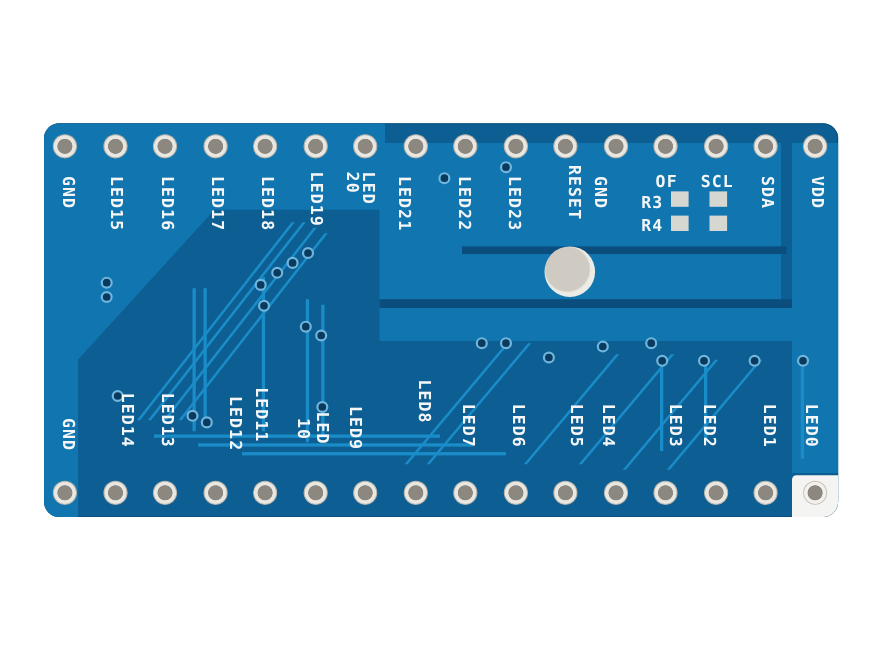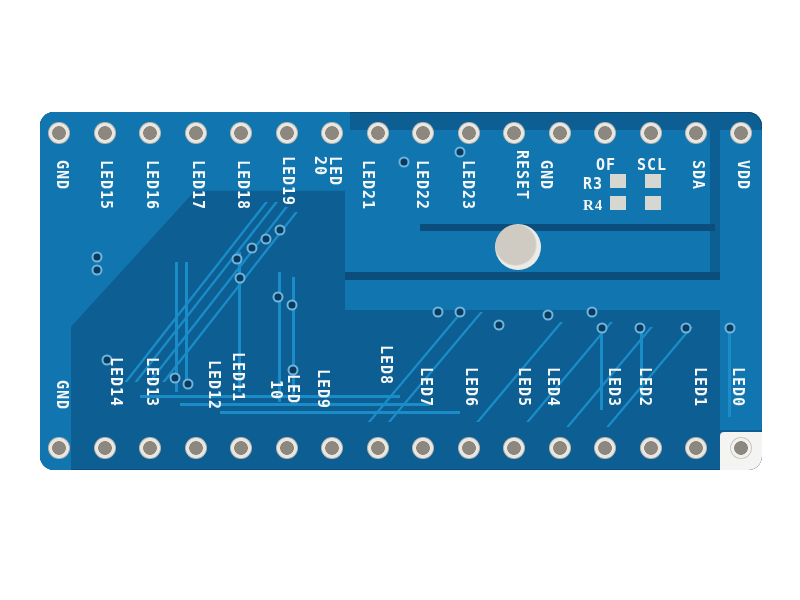--- a/index.html
+++ b/index.html
@@ -116,21 +116,21 @@
   <div class="label" style="left:320px;top:48px;">LED21</div>
   <div class="label" style="left:374px;top:48px;">LED22</div>
   <div class="label" style="left:420px;top:48px;">LED23</div>
   <div class="label" style="left:474px;top:38px;">RESET</div>
   <div class="label" style="left:498px;top:48px;">GND</div>
   <div class="label h" style="left:556px;top:46px;">OF</div>
   <div class="label h" style="left:597px;top:46px;">SCL</div>
   <div class="label" style="left:650px;top:48px;">SDA</div>
   <div class="label" style="left:695px;top:48px;">VDD</div>
   <div class="label h" style="left:543px;top:65px;">R3</div>
-  <div class="label h" style="left:543px;top:86px;font-family:Liberation Serif, serif;">R4</div>
+  <div class="label h" style="left:543px;top:86px;">R4</div>
 
   <div class="label" style="left:14px;top:268px;">GND</div>
   <div class="label" style="left:68px;top:245px;">LED14</div>
   <div class="label" style="left:104px;top:245px;">LED13</div>
   <div class="label" style="left:166px;top:248px;">LED12</div>
   <div class="label" style="left:190px;top:240px;">LED11</div>
   <div class="label" style="left:228px;top:268px;">10</div>
   <div class="label" style="left:245px;top:262px;">LED</div>
   <div class="label" style="left:275px;top:257px;">LED9</div>
   <div class="label" style="left:338px;top:233px;">LED8</div>

